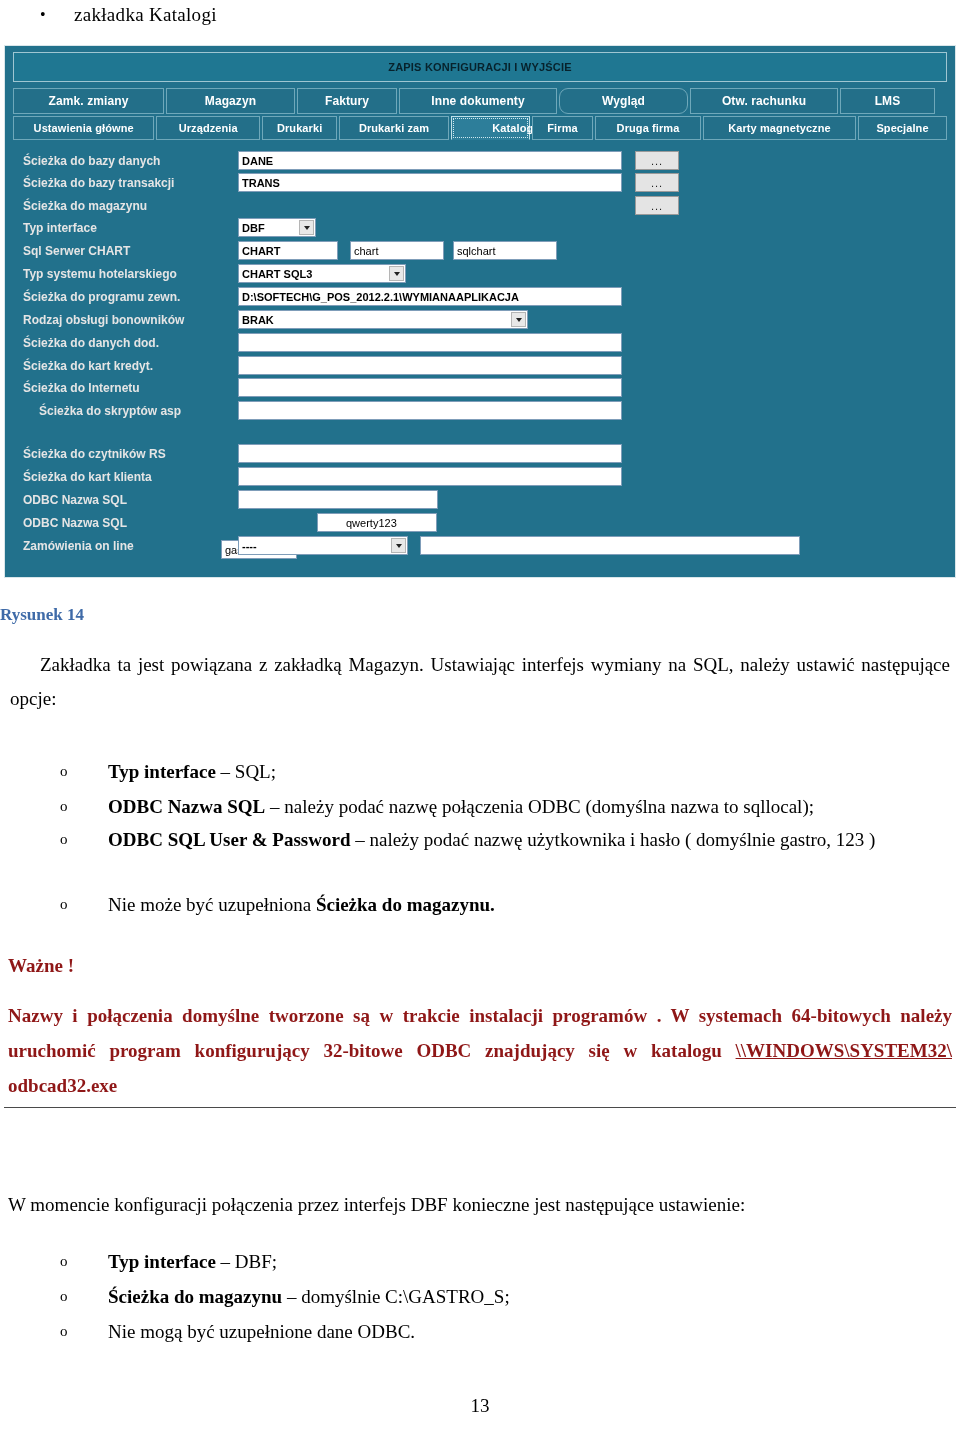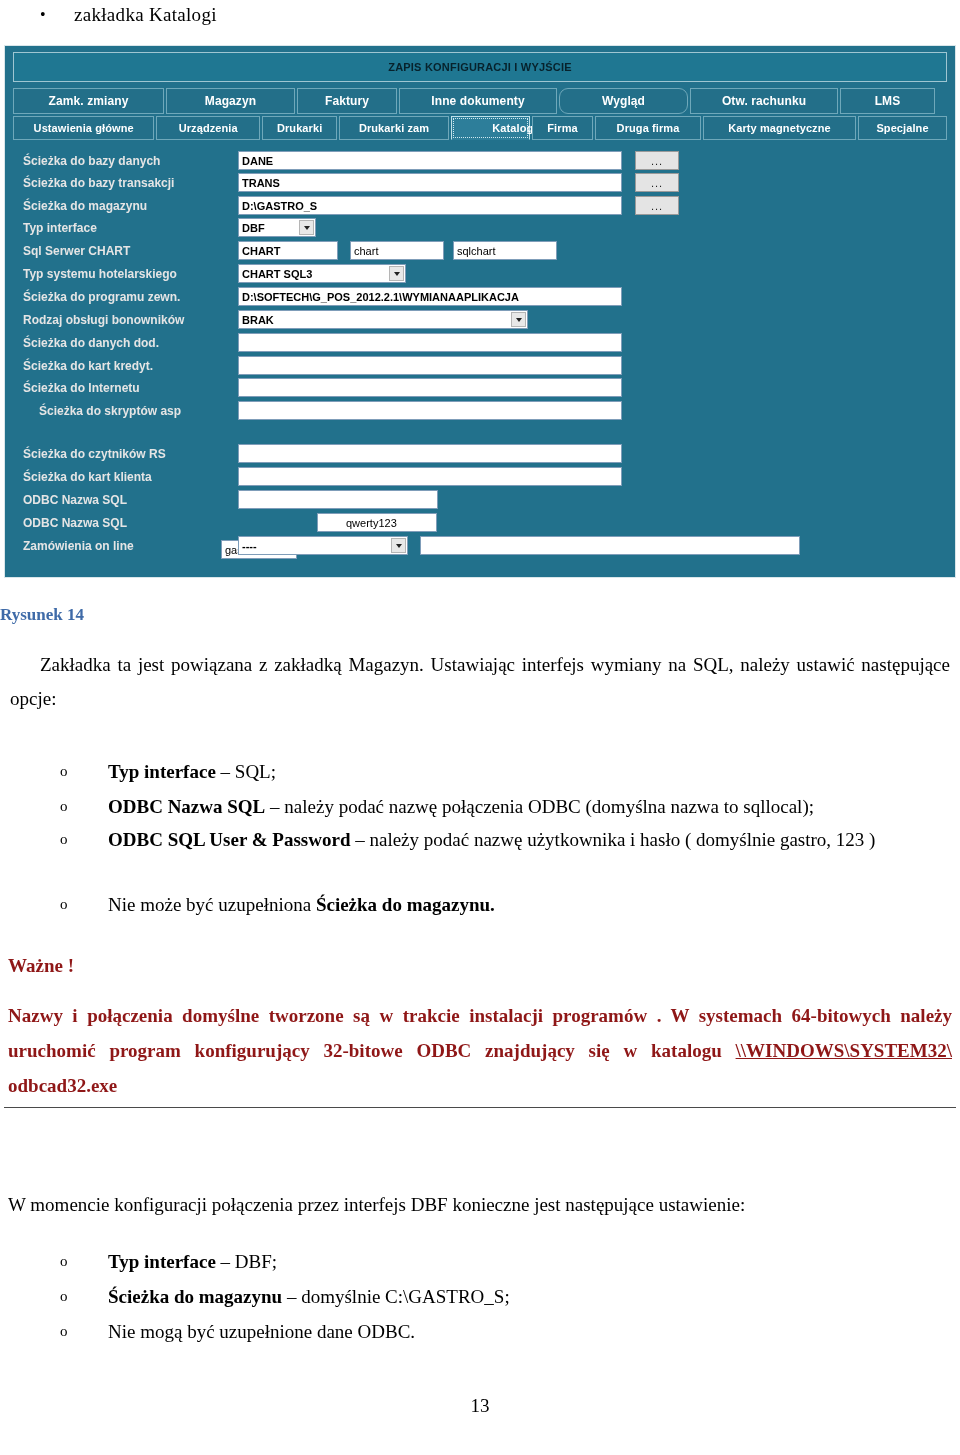--- a/index.html
+++ b/index.html
@@ -207,21 +207,20 @@
         </div>
 
       <div class="form" id="formArea">
           <div class="lbl" style="left: 18px; top: 7px;">Ścieżka do bazy danych</div>
           <div class="fld" style="left: 233px; top: 5px; width: 384px;">DANE</div>
           <div class="ell" style="left: 630px; top: 5px;">...</div>
           <div class="lbl" style="left: 18px; top: 29px;">Ścieżka do bazy transakcji</div>
           <div class="fld" style="left: 233px; top: 27px; width: 384px;">TRANS</div>
           <div class="ell" style="left: 630px; top: 27px;">...</div>
           <div class="lbl" style="left: 18px; top: 52px;">Ścieżka do magazynu</div>
-          <div class="fld" style="left: 233px; top: 50px; width: 384px;">D:\GASTRO_S</div>
           <div class="ell" style="left: 630px; top: 50px;">...</div>
           <div class="lbl" style="left: 18px; top: 74px;">Typ interface</div>
           <div class="combo" style="left: 233px; top: 72px; width: 78px; text-align: right;">DBF<div class="arrow">
               <i></i>
             </div></div>
           <div class="lbl" style="left: 18px; top: 97px;">Sql Serwer CHART</div>
           <div class="fld" style="left: 233px; top: 95px; width: 100px;">CHART</div>
           <div class="fld plain" style="left: 345px; top: 95px; width: 94px;">chart</div>
           <div class="fld plain" style="left: 448px; top: 95px; width: 104px;">sqlchart</div>
           <div class="lbl" style="left: 18px; top: 120px;">Typ systemu hotelarskiego</div>

